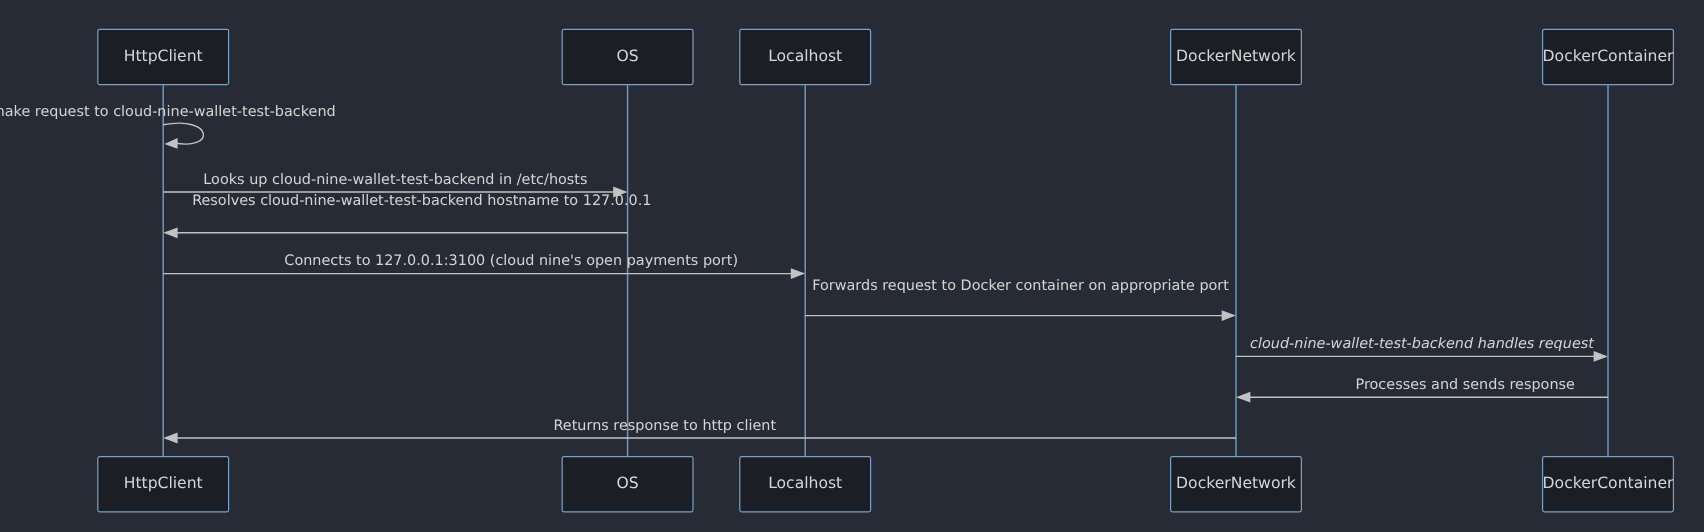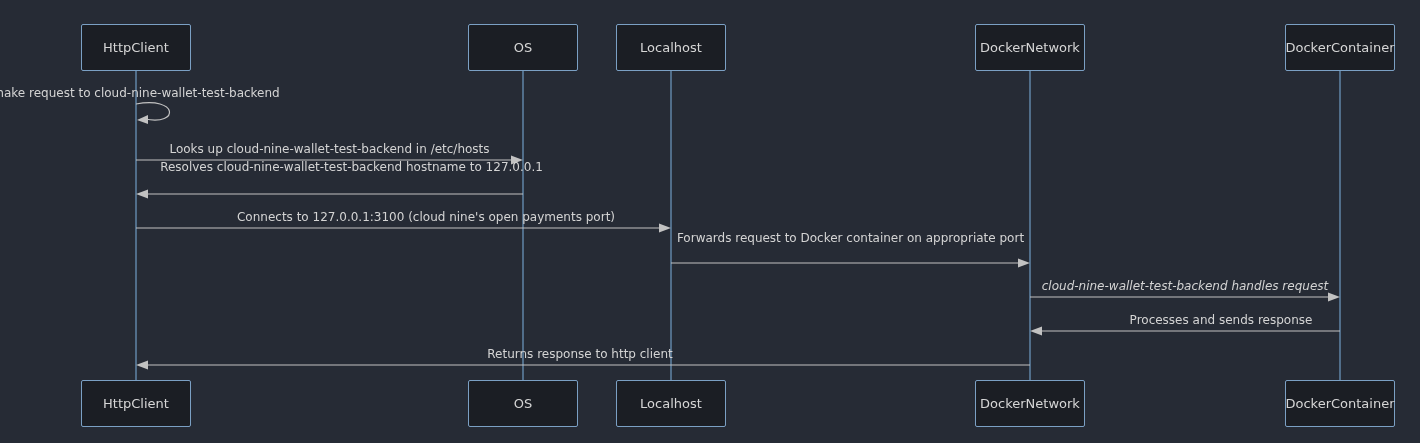--- a/index.html
+++ b/index.html
@@ -105,15 +105,15 @@
       <div class="actor-box" style="left: 1285px; top: 380px;">
         <span>DockerContainer</span>
       </div>
       <div class="msg-label" style="left: 136px; top: 86px;">make request to cloud-nine-wallet-test-backend</div>
       <div class="msg-label" style="left: 329.5px; top: 142px;">Looks up cloud-nine-wallet-test-backend in /etc/hosts</div>
       <div class="msg-label" style="left: 329.5px; top: 160px; padding-left: 44px;">Resolves cloud-nine-wallet-test-backend hostname to 127.0.0.1</div>
       <div class="msg-label" style="left: 426px; top: 210px; text-align: center;">Connects to 127.0.0.1:3100 (cloud nine's open payments port)</div>
       <div class="msg-label" style="left: 850.5px; top: 231px;">Forwards request to Docker container on appropriate port</div>
       <div class="msg-label" style="left: 1185px; top: 279px; font-style: italic;">cloud-nine-wallet-test-backend handles request</div>
       <div class="msg-label" style="left: 1185px; top: 313px; margin-left: 36px;">Processes and sends response</div>
-      <div class="msg-label" style="left: 580px; top: 347px;">Returns response to http client</div>
+      <div class="msg-label" style="left: 554px; top: 347px;">Returns response to http client</div>
     </div>
 </div>
 
 </body></html>

